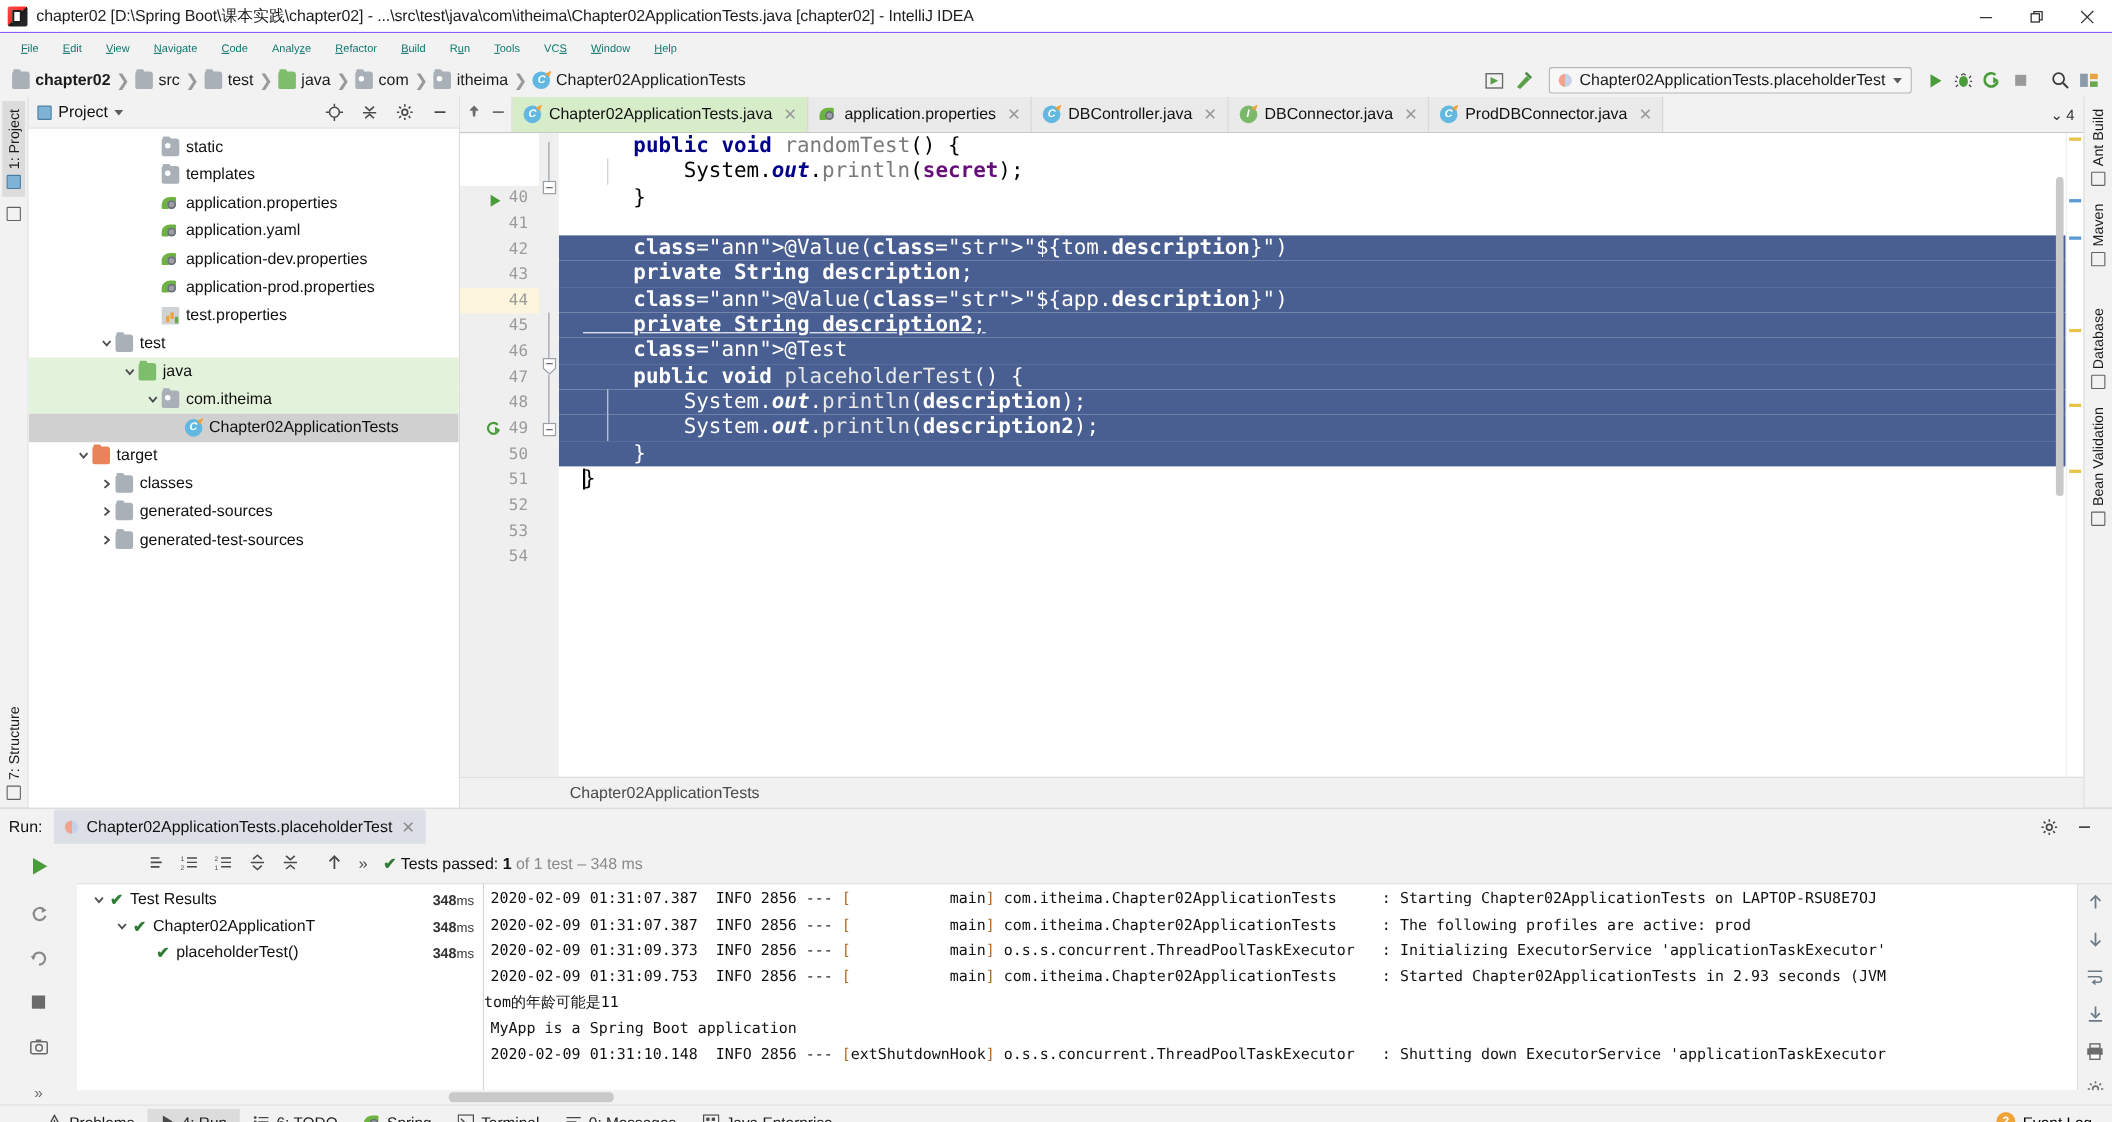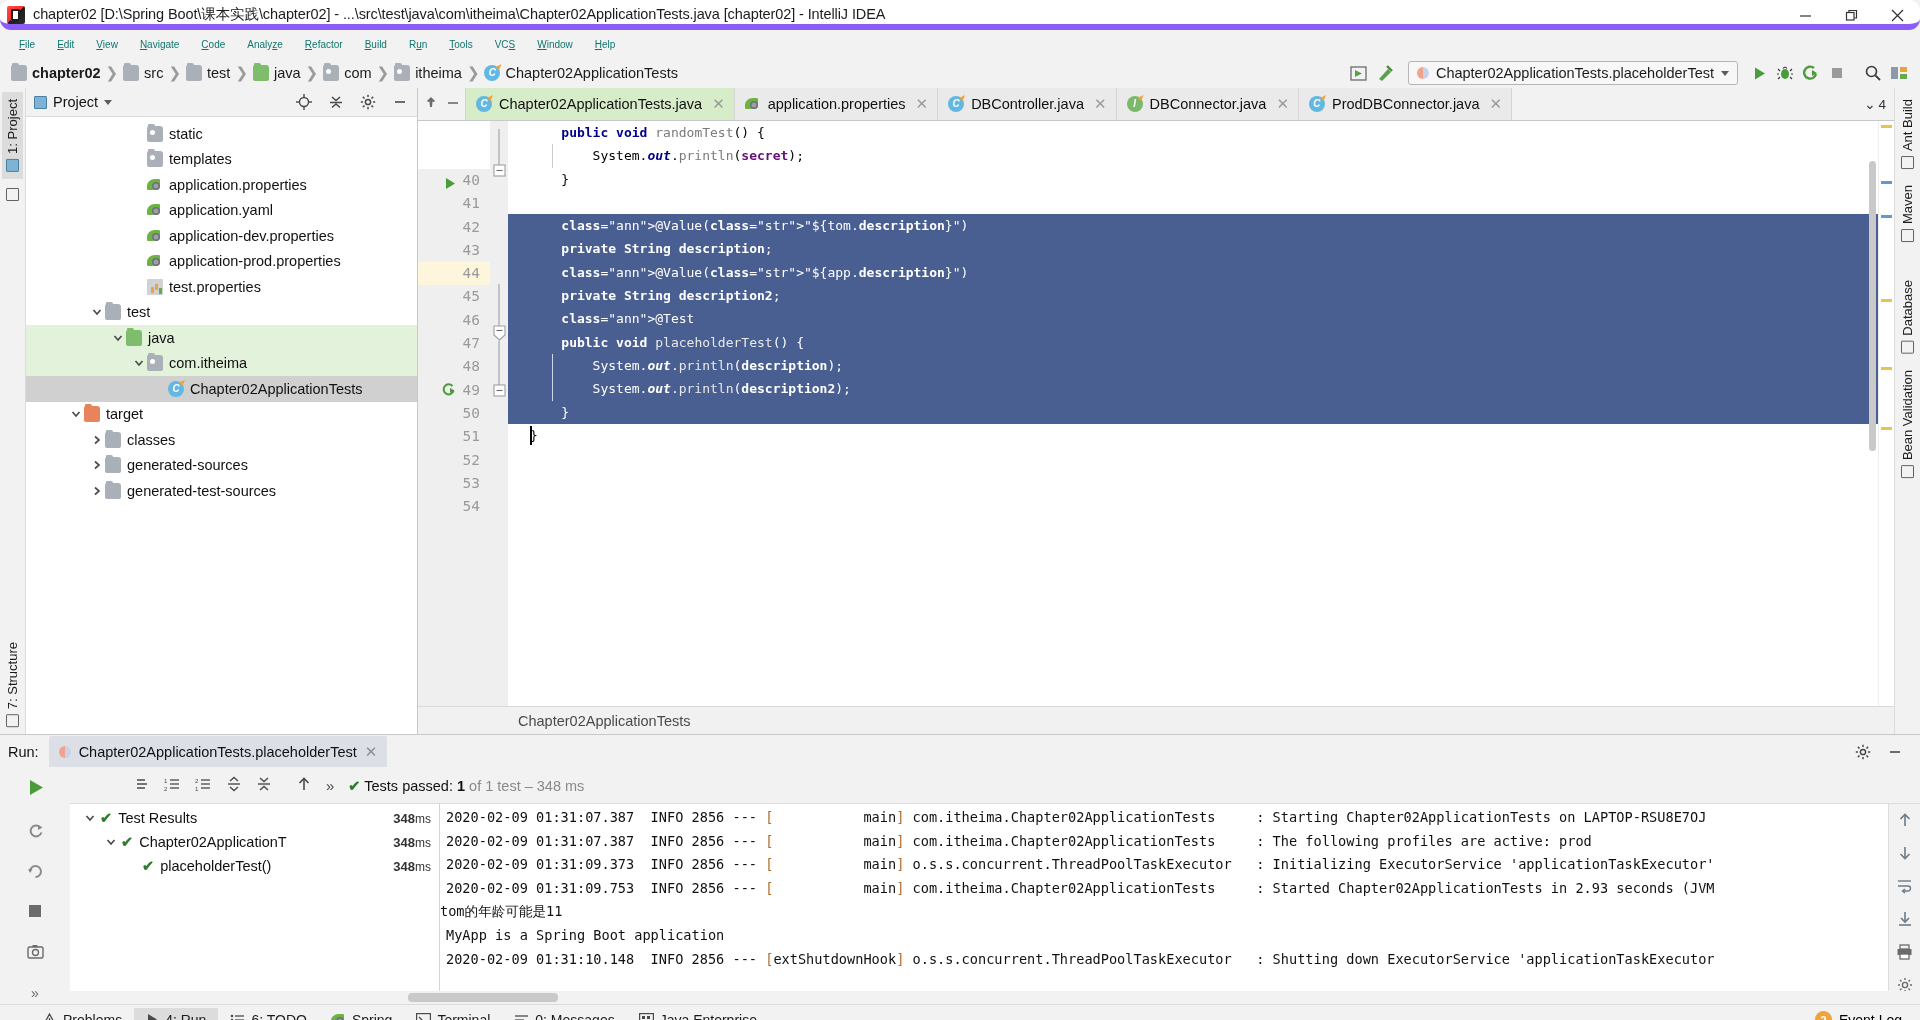--- a/index.html
+++ b/index.html
@@ -10,22 +10,22 @@
     font-size:15px;
     color:#000;
     background:#f2f2f2;
     overflow:hidden;
     -webkit-font-smoothing:antialiased;
   }
   .app { position:relative; width:1920px; height:1020px; background:#f2f2f2; }
 
   
   .titlebar {
-    height:30px; background:#ffffff; display:flex; align-items:flex-end;
-    border-bottom:6px solid #8b5cf6; position:relative;border-radius:11px;
+    height:30px; background:#ffffff; display:flex; align-items:center;
+    border-bottom:1px solid #8b5cf6; position:relative;
   }
   .tb-icon {
     width:18px; height:18px; margin-left:7px; margin-right:8px; flex:none;
     border-radius:2px; position:relative; overflow:hidden;
     background:linear-gradient(135deg,#ff4d4d 0%, #ff2b2b 48%, #1d1d1d 48%, #2b2b2b 100%);
   }
   .tb-icon::after{content:"";position:absolute;left:4px;top:3px;width:9px;height:12px;
     background:#fff;border-radius:1px;
     box-shadow:inset 0 0 0 2px #1f1f1f;}
   .tb-title { font-size:14.5px; color:#1c1c1c; white-space:nowrap; letter-spacing:-0.1px; }
@@ -120,21 +120,21 @@
   .tabrow .spacer { flex:1; }
   .tab-tail { display:flex; align-items:center; gap:3px; padding:0 8px; font-size:13.5px; color:#333;}
 
   .edbody { flex:1; display:flex; position:relative; min-height:0; overflow:hidden;}
   .gutter { width:72px; background:#efefef; flex:none; position:relative; text-align:right;
      font-family:"DejaVu Sans Mono", monospace; font-size:14.5px; color:#9a9a9a; padding-top:0px;margin-top:48px;}
   .gutter .gl { height:23.3px; line-height:23.3px; padding-right:10px; position:relative; }
   .gutter .gl.cur { background:#fdf6dd; }
   .foldcol { width:18px; background:#efefef; flex:none; position:relative; }
   .code { flex:1; position:relative; background:#fff; font-family:"DejaVu Sans Mono", monospace;
-     font-size:13px; min-width:0; overflow:hidden;}
+     font-size:19px; min-width:0; overflow:hidden;}
   .cl { height:23.3px; line-height:23.3px; white-space:pre; padding-left:22px; position:relative; }
   .cl.sel { background:#4a5f91; color:#fff; }
   .kw { color:#00008b; font-weight:bold; }
   .sel .kw { color:#fff; font-weight:bold; }
   .fld { color:#660e7a; font-weight:bold; }
   .sel .fld { color:#fff; font-weight:bold; }
   .mth { color:#7a7a7a; }
   .sel .mth { color:#e8e8e8; }
   .stat { font-style:italic; }
   .indentline { position:absolute; left:36px; top:0; bottom:0; width:1px; background:#c8cbd0;}
@@ -585,21 +585,21 @@
           </svg>
         </div>
         <div class="code" id="code">
             <div class="cl">    <span class="kw">public</span> <span class="kw">void</span> <span class="mth">randomTest</span>() {</div>
             <div class="cl"><span class="indentline" style="left:44px"></span>        System.<span class="kw stat">out</span>.<span class="mth">println</span>(<span class="fld">secret</span>);</div>
             <div class="cl">    }</div>
             <div class="cl">&nbsp;</div>
             <div class="cl sel" style="padding-right: 0px;">    <span <span="" class="kw">class</span>="ann"&gt;@Value(<span <span="" class="kw">class</span>="str"&gt;"${tom.<span class="fld">description</span>}")</div>
             <div class="cl sel" style="padding-right: 0px;">    <span class="kw">private</span> <span class="kw">String</span> <span class="fld">description</span>;</div>
             <div class="cl sel" style="padding-right: 0px;">    <span <span="" class="kw">class</span>="ann"&gt;@Value(<span <span="" class="kw">class</span>="str"&gt;"${app.<span class="fld">description</span>}")</div>
-            <div class="cl sel" style="padding-right: 4px;">    <span class="kw">private</span> <span class="kw">String</span> <span class="fld">description2</span>;</div>
+            <div class="cl sel" style="padding-right: 4px; text-decoration: underline;">    <span class="kw">private</span> <span class="kw">String</span> <span class="fld">description2</span>;</div>
             <div class="cl sel" style="padding-right: 0px;">    <span <span="" class="kw">class</span>="ann"&gt;@Test</div>
             <div class="cl sel" style="padding-right: 0px;">    <span class="kw">public</span> <span class="kw">void</span> <span class="mth">placeholderTest</span>() {</div>
             <div class="cl sel" style="padding-right: 0px;"><span class="indentline" style="left:44px;background:#cfd6e6"></span>        System.<span class="kw stat">out</span>.<span class="mth">println</span>(<span class="fld">description</span>);</div>
             <div class="cl sel" style="padding-right: 0px;"><span class="indentline" style="left:44px;background:#cfd6e6"></span>        System.<span class="kw stat">out</span>.<span class="mth">println</span>(<span class="fld">description2</span>);</div>
             <div class="cl sel" style="padding-right: 0px;">    }</div>
             <div class="cl" style="position: relative;">}<span style="position:absolute;left:22px;top:2px;width:2px;height:19px;background:#000"></span></div>
             <div class="cl">&nbsp;</div>
           </div>
         <div class="rightmark">
           <div class="mk" style="top:4px;background:#e8c44a;"></div>

